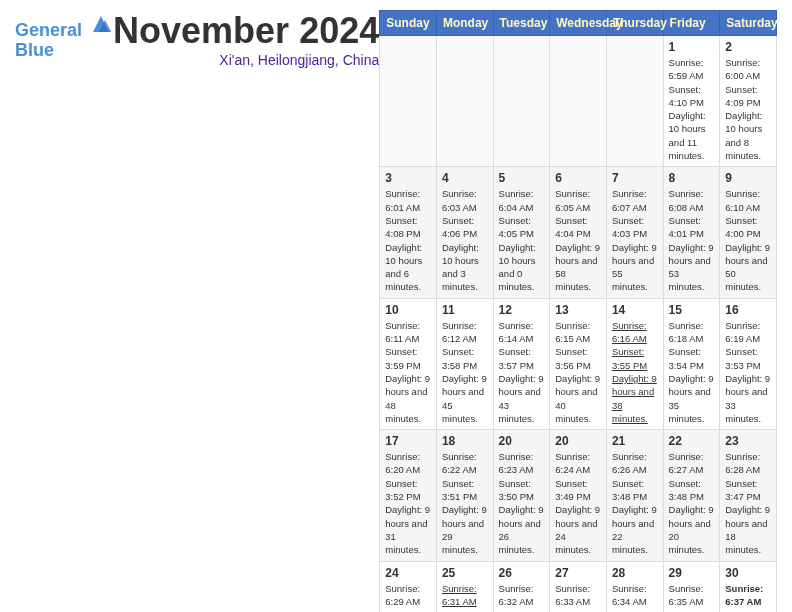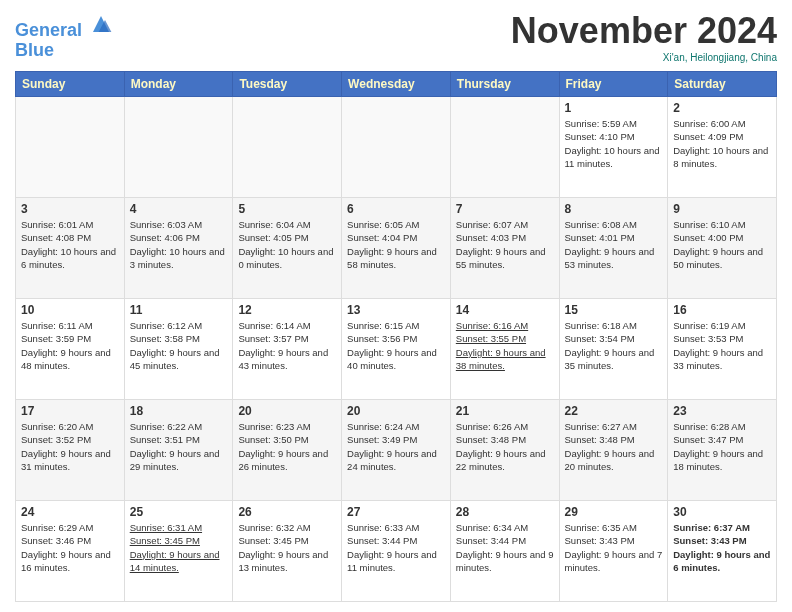--- a/index.html
+++ b/index.html
@@ -8,21 +8,21 @@
       background: #fff;
       width: 792px;
       height: 612px;
       overflow: hidden;
     }
     .page {
       width: 792px;
       height: 612px;
       padding: 10px 15px;
       display: flex;
-      flex-direction: column;
+      flex-direction: row;
     }
     .header {
       display: flex;
       justify-content: space-between;
       align-items: flex-start;
       margin-bottom: 8px;
     }
     .logo {
       display: flex;
       align-items: center;
@@ -45,22 +45,22 @@
     }
     .title-block {
       text-align: right;
     }
     .month-title {
       font-size: 36px;
       font-weight: bold;
       color: #333;
     }
     .subtitle {
-      font-size: 10px;
-      color: #0f766e;
+      font-size: 14px;
+      color: #4c1d95;
     }
     .calendar {
       flex: 1;
       border: 1px solid #ccc;
       border-collapse: collapse;
       width: 100%;
       table-layout: fixed;
     }
     .calendar th {
       background-color: #4472C4;

